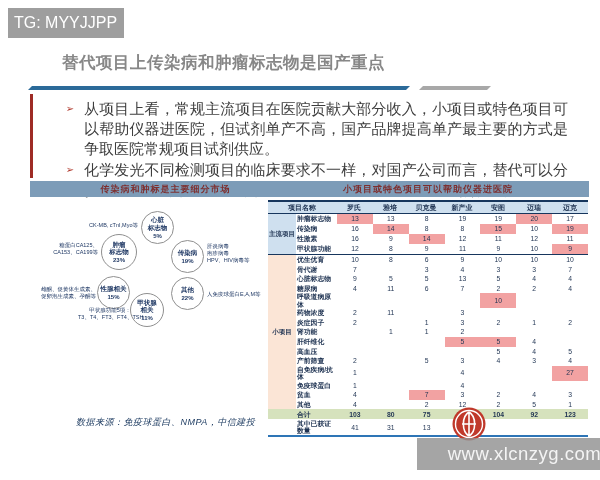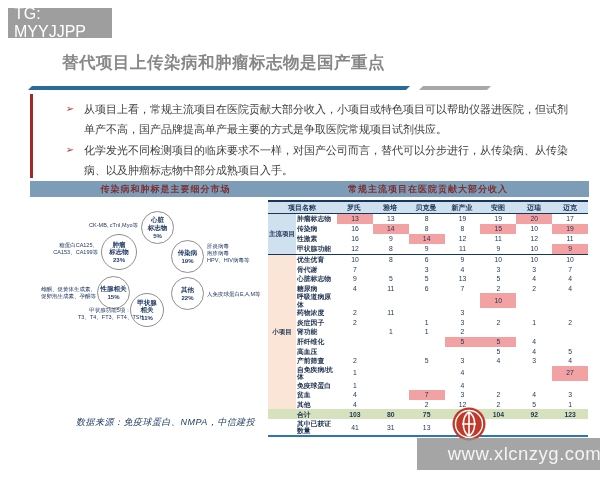--- a/index.html
+++ b/index.html
@@ -1,34 +1,34 @@
 <!DOCTYPE html>
 <html><head>
 <meta charset="utf-8">
 <style>
   html,body{margin:0;padding:0;}
   body{width:600px;height:480px;position:relative;background:#fff;
        font-family:"Liberation Sans","DejaVu Sans",sans-serif;overflow:hidden;}
   .abs{position:absolute;}
 
   
-  .tg-box{left:8px;top:8px;width:104px;height:30px;background:#9e9e9e;color:#fff;
+  .tg-box{left:8px;top:8px;width:116px;height:30px;background:#9e9e9e;color:#fff;
           font-size:16px;display:flex;align-items:center;padding-left:6px;box-sizing:border-box;}
 
   
   .slide-title{left:62px;top:52px;width:480px;font-size:16.5px;font-weight:bold;color:#878787;letter-spacing:0.5px;}
   .hr-blue{left:30px;top:86px;width:378px;height:4px;background:#2b6a99;transform:skewX(-45deg);}
   .hr-gray{left:421px;top:86px;width:68px;height:4px;background:#a8a8a8;transform:skewX(-45deg);}
 
   
   .red-rule{left:30px;top:94px;width:2.5px;height:84px;background:#9e2b25;}
   .bullets{left:56px;top:99px;width:512px;}
   .bullet{display:flex;margin-bottom:1px;}
   .bullet .mark{flex:none;width:28px;text-align:center;color:#b03a2e;font-size:10px;line-height:20px;}
-  .bullet .txt{font-size:11px;line-height:20px;color:#3d3d3d;text-align:justify;}
+  .bullet .txt{font-size:15px;line-height:20px;color:#3d3d3d;text-align:justify;}
 
   
   .panel-hd{height:16px;background:#7d9cb8;color:#7e2f2f;font-weight:bold;font-size:9px;
             display:flex;align-items:center;justify-content:center;letter-spacing:1px;}
   .panel-hd.left{left:30px;top:181px;width:271px;}
   .panel-hd.right{left:267px;top:181px;width:322px;}
 
   
   .bubble{position:absolute;border:1px solid #8f8f8f;border-radius:50%;background:#fff;box-sizing:border-box;
           display:flex;flex-direction:column;align-items:center;justify-content:center;text-align:center;color:#1f3864;}
@@ -93,21 +93,21 @@
     <div class="bullet">
       <span class="mark">➢</span>
       <span class="txt">化学发光不同检测项目的临床要求不一样，对国产公司而言，替代可以分步进行，从传染病、从传染病、以及肿瘤标志物中部分成熟项目入手。</span>
     </div>
   </div>
 
 <div class="abs panel-hd left">
   <span>传染病和肿标是主要细分市场</span>
 </div>
 <div class="abs panel-hd right">
-  <span>常规主流项目在医院贡献大部分收入</span>
+  <span>小项目或特色项目可以帮助仪器进医院</span>
 </div>
 
 <div id="diagram">
     <div class="bubble" style="left: 141px; top: 211px; width: 33px; height: 33px;">
       <div class="bl">心脏
 标志物</div>
       <div class="bp">5%</div>
     </div>
     <div class="bnote abs" style="left: 74px; top: 222px; width: 64px; text-align: right;">CK-MB, cTnI,Myo等</div>
     <div class="bubble" style="left: 101px; top: 234px; width: 36px; height: 36px;">

